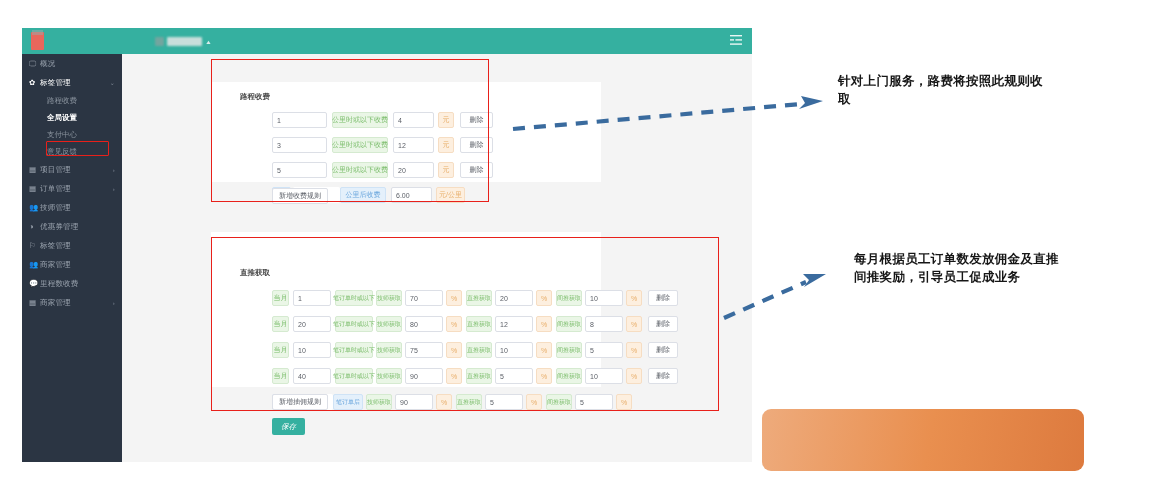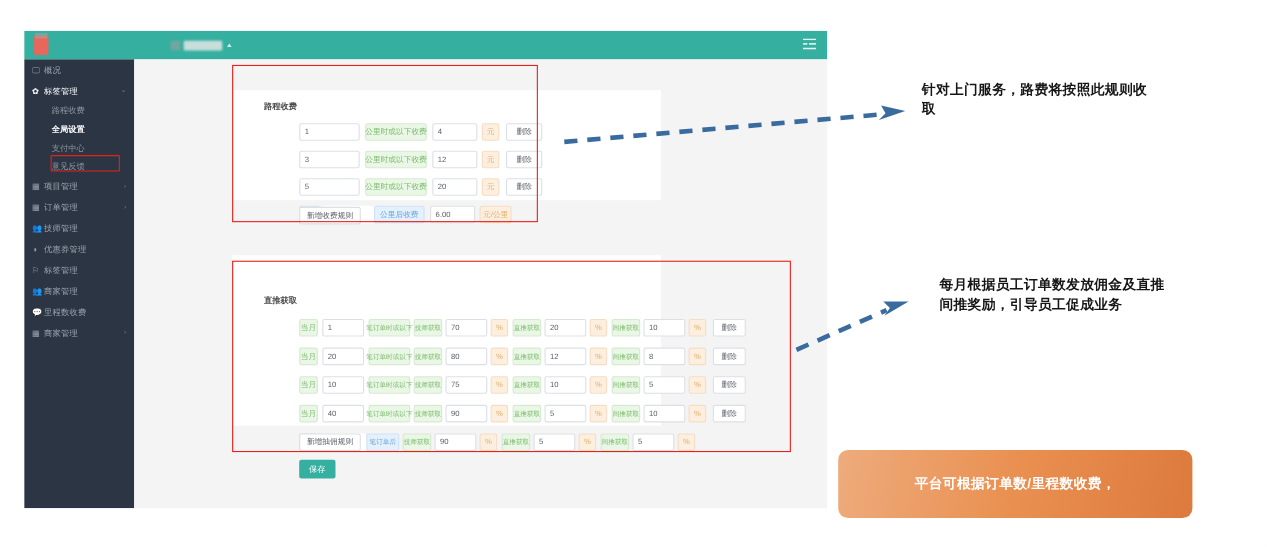--- a/index.html
+++ b/index.html
@@ -254,20 +254,21 @@
     left: 150px; top: 364px;
     width: 33px; height: 17px;
     background: #35b0a0;
     border-radius: 2px;
     color: #ffffff;
     font-size: 7.5px;
     display: flex;
     align-items: center;
     justify-content: center;
     cursor: pointer;
+    font-style: italic;
   }
 
   
   .redbox {
     position: absolute;
     border: 1.6px solid #e8201a;
     box-sizing: border-box;
     pointer-events: none;
   }
   #redbox-travel     { left: 211px; top: 59px;  width: 278px; height: 143px; }
@@ -524,14 +525,13 @@
 
 <svg class="arrow-svg" id="arrow-2" width="110" height="58">
   <line x1="6" y1="50" x2="88" y2="14" stroke="#3a6b9e" stroke-width="4.2" stroke-dasharray="12,9" stroke-linecap="butt"></line>
   <path d="M108 6 L85 6 L91 12 L86 19 Z" fill="#3a6b9e"></path>
 </svg>
 
 <div class="annot" id="annot-1">针对上门服务，路费将按照此规则收取</div>
 <div class="annot" id="annot-2">每月根据员工订单数发放佣金及直推间推奖励，引导员工促成业务</div>
 
 <div id="callout">
-  <span>平台可根据订单数/里程数收费，</span>
 </div>
 
 </body></html>

